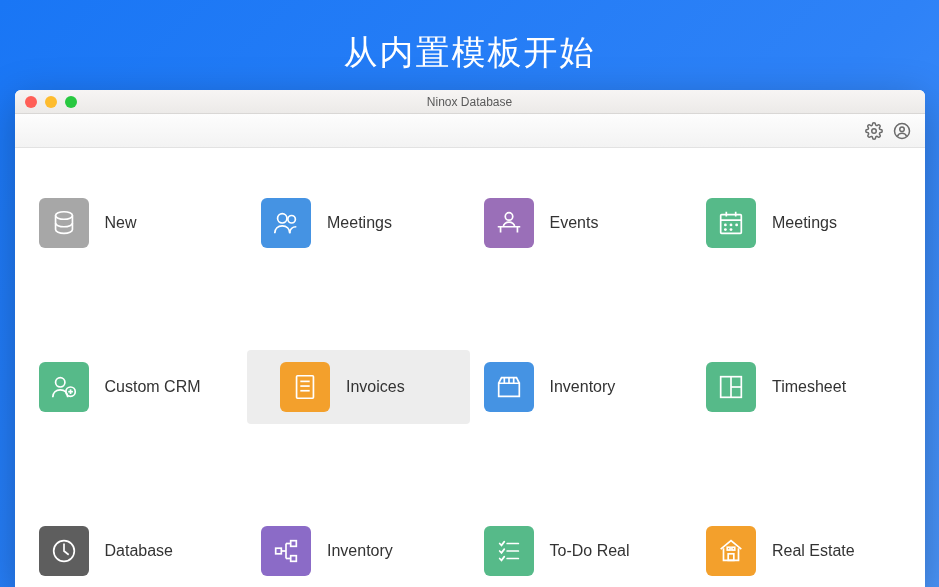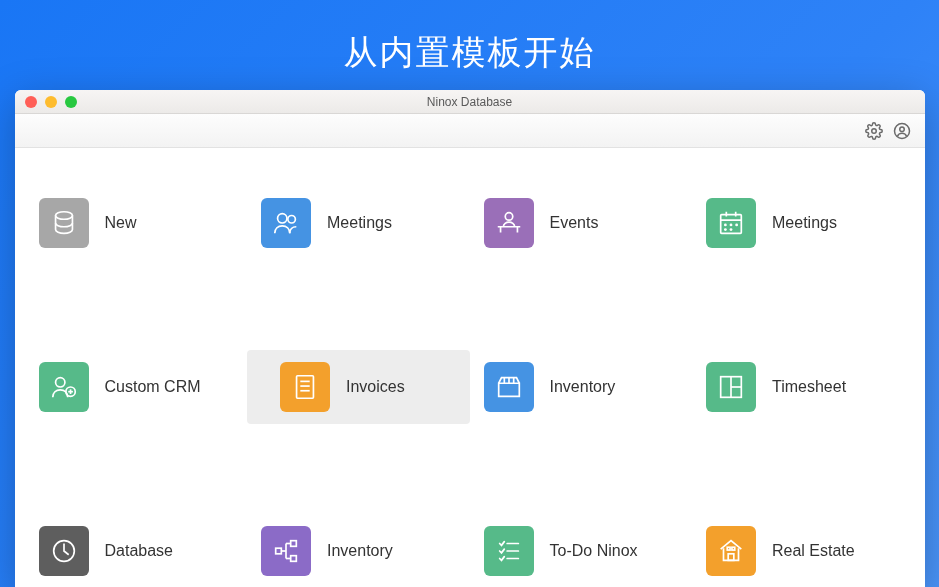--- a/index.html
+++ b/index.html
@@ -250,21 +250,21 @@
           <div class="tile-icon" style="background: rgb(86, 186, 137);">
             <svg viewBox="0 0 32 32" width="30" height="30" fill="none" stroke="#fff" stroke-width="1.8" stroke-linecap="round">
               <path d="M6 8l2 2 3-4"></path>
               <line x1="14" y1="8" x2="26" y2="8"></line>
               <path d="M6 16l2 2 3-4"></path>
               <line x1="14" y1="16" x2="26" y2="16"></line>
               <path d="M6 24l2 2 3-4"></path>
               <line x1="14" y1="24" x2="26" y2="24"></line>
             </svg>
           </div>
-          <div class="tile-label">To-Do Ninox</div>
+          <div class="tile-label">To-Do Real</div>
         </div>
         <div class="tile">
           <div class="tile-icon" style="background: rgb(243, 160, 44);">
             <svg viewBox="0 0 32 32" width="30" height="30" fill="none" stroke="#fff" stroke-width="1.8">
               <path d="M5 14l11-9 11 9"></path>
               <path d="M8 13v13h16V13"></path>
               <rect x="13" y="19" width="6" height="7"></rect>
               <rect x="12" y="12" width="3" height="3"></rect>
               <rect x="17" y="12" width="3" height="3"></rect>
             </svg>

